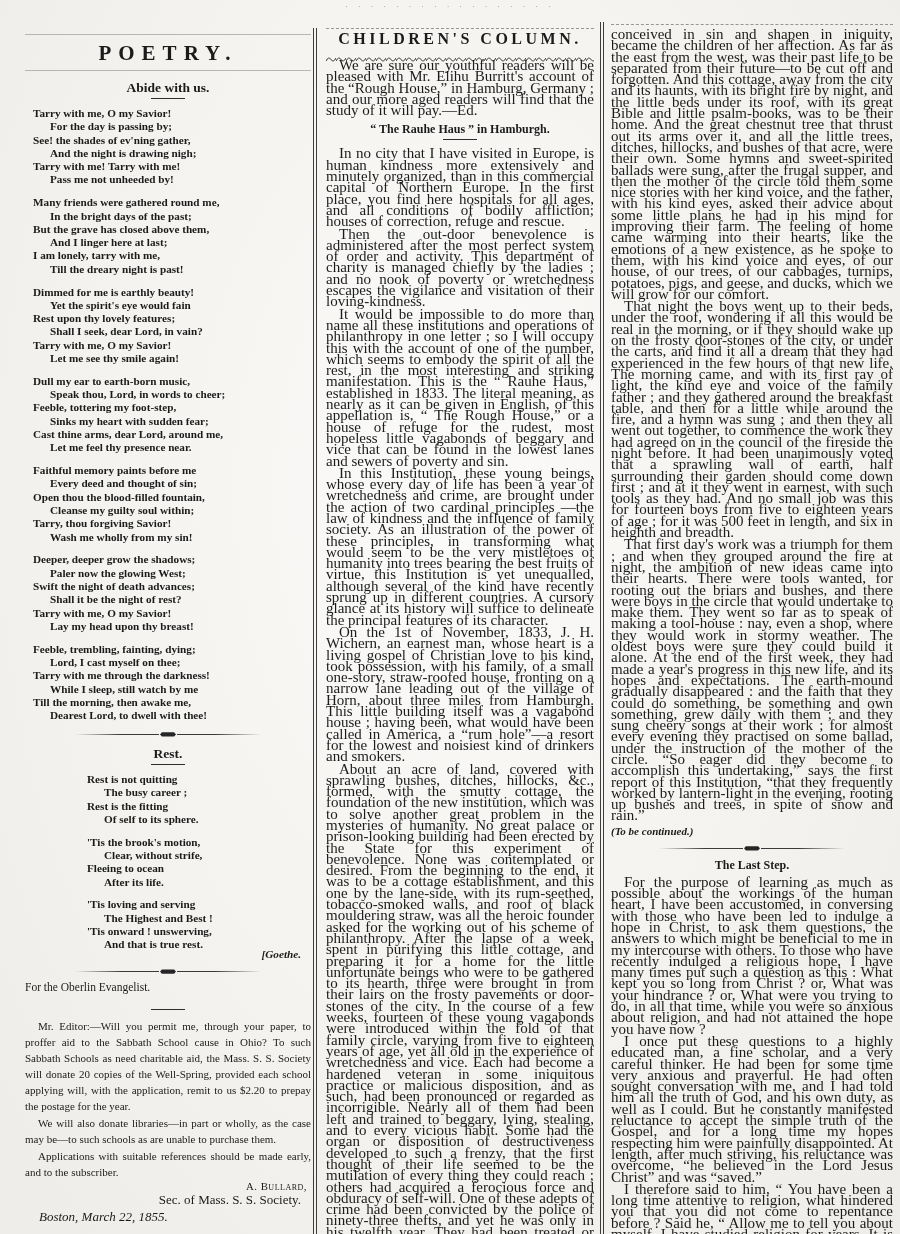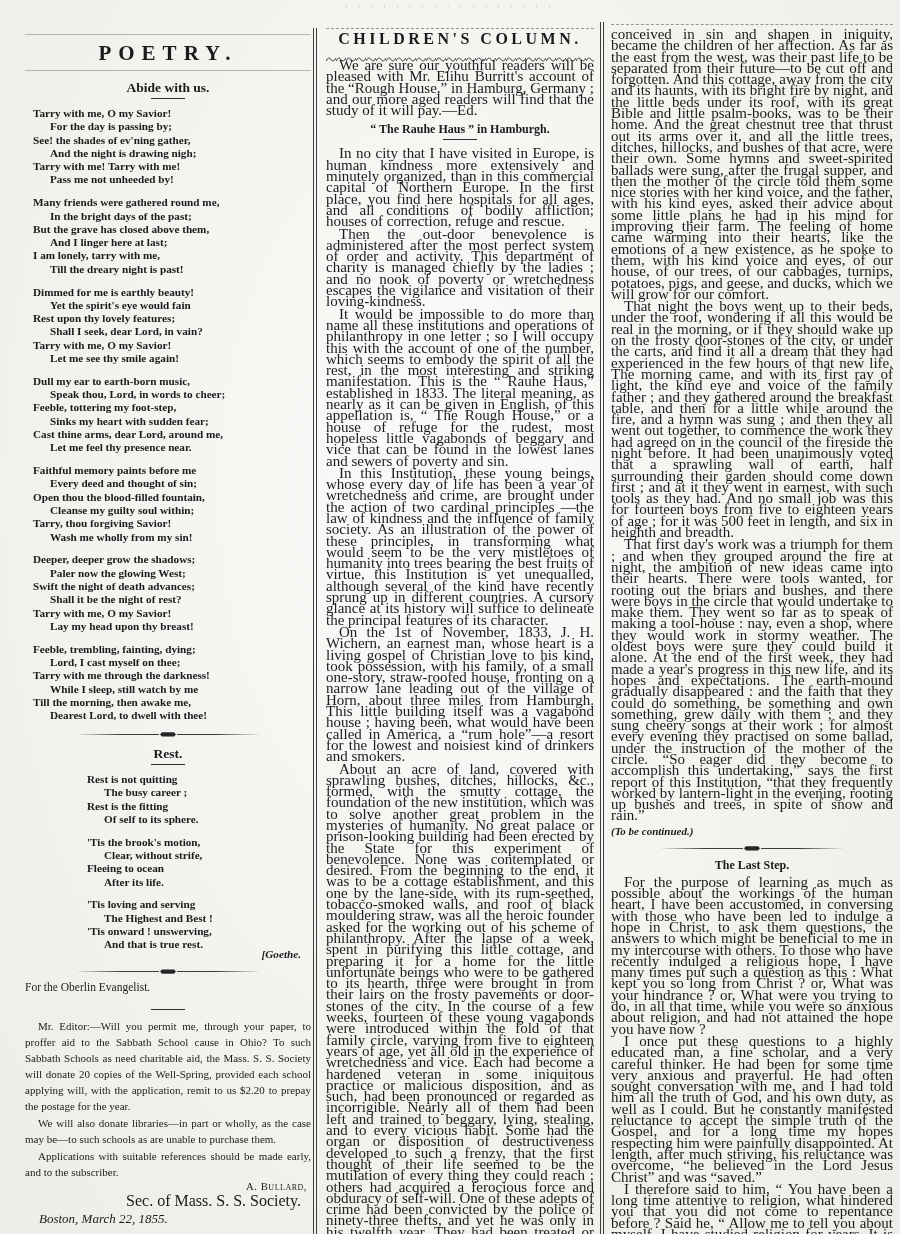--- a/index.html
+++ b/index.html
@@ -60,21 +60,21 @@
   .donations-title { font-size:13px; font-weight:700; text-align:center; margin:1px 0 2px 0; }
 
   .body-text { font-size:15px; line-height:11.3px; text-align:justify; }
   .notice-text { font-size:11px; line-height:16px; }
   .body-para { margin:0; text-indent:13px; }
   .para-gap .body-para { margin-top:1px; }
   .continuation .body-para:first-child { text-indent:0; }
 
   .sig-name { text-align:right; padding-right:4px; font-size:10.8px;
     font-variant:small-caps; letter-spacing:.5px; }
-  .sig-title { text-align:right; padding-right:10px; font-size:16px; }
+  .sig-title { text-align:right; padding-right:10px; font-size:13px; }
   .dateline { font-style:italic; padding-left:14px; font-size:13px; margin-top:1px; }
 
   .article-title { font-size:12px; font-weight:700; text-align:center; margin:6px 0 1px 0; }
   .continued-note { font-style:italic; text-align:left; font-size:11px; margin:3px 0 2px 0;font-weight:bold; }
 
   .wavy-wrap { height:7px; margin:1px 0 4px 0; }
 </style>
 </head>
 <body>
 

